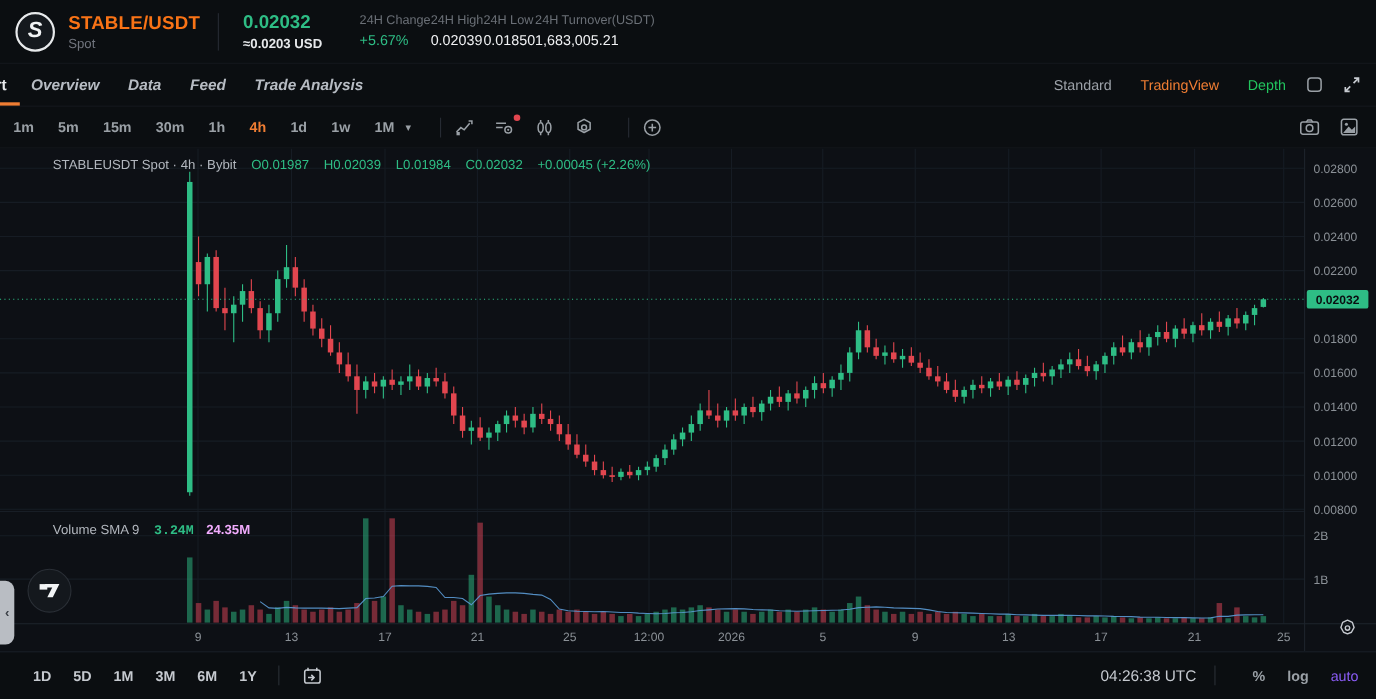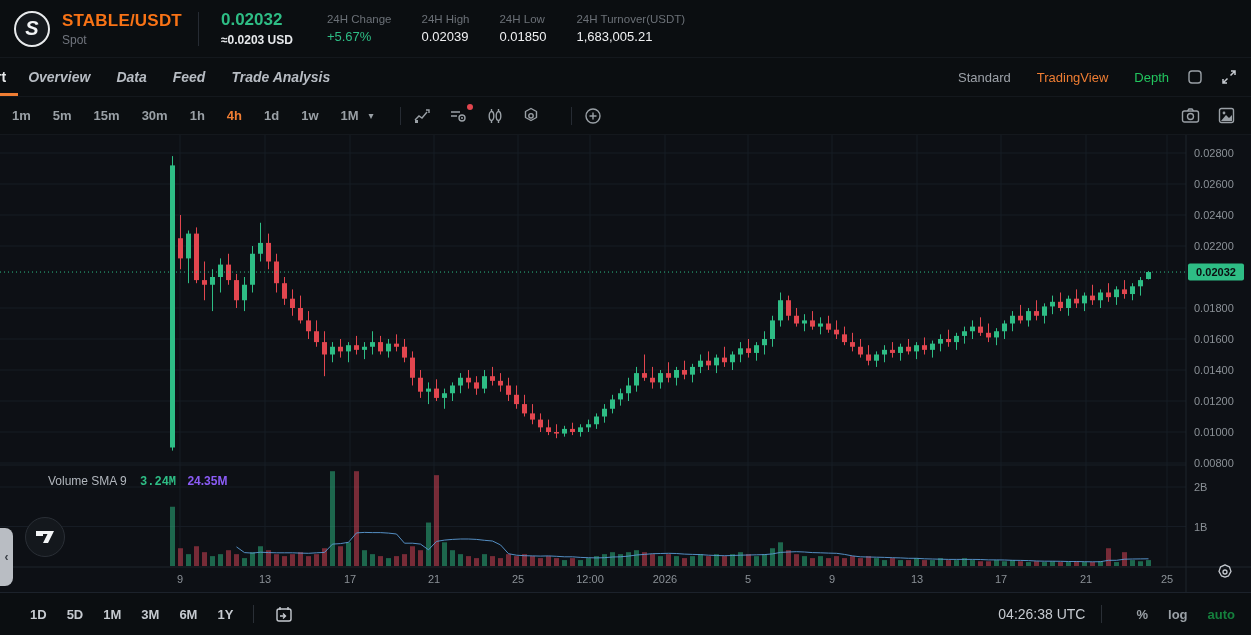--- a/index.html
+++ b/index.html
@@ -11,21 +11,21 @@
   .logo { width:36px; height:36px; border-radius:50%; background:#15191e; border:2px solid #e8eaec;
           display:flex; align-items:center; justify-content:center; font-weight:800; font-size:20px;
           font-style:italic; color:#f2f4f6; margin-right:12px; }
   .pair-block { margin-right:16px; }
   .pair { font-size:17px; font-weight:700; color:#f97316; letter-spacing:.2px; }
   .market { font-size:12px; color:#71757e; margin-top:2px; }
   .vdiv { width:1px; height:34px; background:#262b33; margin-right:22px; }
   .price-block { margin-right:34px; }
   .last-price { font-size:17px; font-weight:700; color:#2ebd85; }
   .usd-price { font-size:12px; color:#e6e8eb; font-weight:700; margin-top:3px; }
-  .stats { display:flex; gap:30px; }
+  .stats { display:flex; }
   .stat .lbl { font-size:11.5px; color:#6b7077; margin-bottom:4px; }
   .stat .val { font-size:13px; font-weight:400; color:#f0f1f3; }
   .stat .val.green { color:#2ebd85; }
 
   
   .nav { height:40px; display:flex; align-items:center; border-top:1px solid #14181d;
          border-bottom:1px solid #14181d; padding-right:14px; }
   .tab { position:relative; font-size:14px; font-weight:700; color:#b7bcc3; margin-right:26px; cursor:pointer; height:100%; display:flex; align-items:center; }
   .tab.clipped { color:#e8eaec; margin-left:-4px; margin-right:22px; }
   .tab.clipped .underline { position:absolute; left:-8px; bottom:0; width:30px; height:3px; background:#ef7d33; }
@@ -44,37 +44,37 @@
   .tool-icon { margin-right:18px; cursor:pointer; position:relative; display:flex; align-items:center; }
   .tool-icon .dot { position:absolute; top:-3px; right:-4px; width:6px; height:6px; border-radius:50%; background:#e2464f; }
   .toolbar-spacer { flex:1; }
 
   
   .chart-wrap { position:relative; height:457px; background:#0d1015; }
   .legend { position:absolute; left:48px; top:8px; font-size:12px; color:#b2b7be; z-index:5; }
   .legend .g { color:#2ebd85; margin-left:10px; }
   .vol-legend { position:absolute; left:48px; top:339px; font-size:12px; color:#b2b7be; z-index:5; }
   .vol-legend .vg { color:#2ebd85; margin-left:10px; font-weight:600;font-family:Liberation Mono, monospace;}
-  .vol-legend .vb { color:#8b5cf6; margin-left:8px; font-weight:600;}
+  .vol-legend .vb { color:#f0abfc; margin-left:8px; font-weight:600;}
   .tv-logo { position:absolute; left:25px; top:382px; width:40px; height:40px; border-radius:50%;
              background:#14181d; border:1px solid #2a2f36; z-index:5; cursor:pointer;
              display:flex; align-items:center; justify-content:center; }
   .collapse-pill { position:absolute; left:0; top:393px; width:13px; height:58px; background:#b9bdc3;
                    border-radius:0 8px 8px 0; z-index:6; cursor:pointer; display:flex; align-items:center;
                    justify-content:center; color:#3a3f46; font-size:12px; font-weight:700; }
   .axis-gear { position:absolute; right:16px; bottom:6px; z-index:5; cursor:pointer; }
 
   
   .footer { height:43px; display:flex; align-items:center; border-top:1px solid #1c222b; padding:0 16px 0 30px; }
   .range-btn { font-size:13px; font-weight:700; color:#c6cad0; margin-right:20px; cursor:pointer; }
   .fsep { width:1px; height:18px; background:#2a2f36; margin:0 14px 0 0; }
   .footer-spacer { flex:1; }
   .clock { font-size:14px; color:#c6cad0; cursor:pointer; margin-right:16px; }
   .fbtn { font-size:13px; color:#9aa0a6; margin-left:20px; cursor:pointer; font-weight:600; }
-  .fbtn.orange { color:#15803d; font-weight:700; }
+  .fbtn.orange { color:#8b5cf6; font-weight:400; }
   svg text { font-family:"Liberation Sans", sans-serif; }
 </style>
 </head>
 <body>
 
 <div class="header">
   <div class="logo">S</div>
   <div class="pair-block">
     <div class="pair">STABLE/USDT</div>
     <div class="market">Spot</div>
@@ -623,20 +623,28 @@
       <text x="590" y="448" text-anchor="middle" font-size="11" fill="#8b9197">12:00</text>
       <text x="665" y="448" text-anchor="middle" font-size="11" fill="#8b9197">2026</text>
       <text x="748" y="448" text-anchor="middle" font-size="11" fill="#8b9197">5</text>
       <text x="832" y="448" text-anchor="middle" font-size="11" fill="#8b9197">9</text>
       <text x="917" y="448" text-anchor="middle" font-size="11" fill="#8b9197">13</text>
       <text x="1001" y="448" text-anchor="middle" font-size="11" fill="#8b9197">17</text>
       <text x="1086" y="448" text-anchor="middle" font-size="11" fill="#8b9197">21</text>
       <text x="1167" y="448" text-anchor="middle" font-size="11" fill="#8b9197">25</text>
     </svg>
 
+  <div class="legend">
+    <span>STABLEUSDT Spot · 4h · Bybit</span>
+    <span class="g">O0.01987</span>
+    <span class="g">H0.02039</span>
+    <span class="g">L0.01984</span>
+    <span class="g">C0.02032</span>
+    <span class="g">+0.00045 (+2.26%)</span>
+  </div>
 
   <div class="vol-legend">
     <span>Volume SMA 9</span>
     <span class="vg">3.24M</span>
     <span class="vb">24.35M</span>
   </div>
 
   <div class="tv-logo">
     <svg width="20" height="18" viewBox="0 0 20 18">
       <rect x="1" y="3" width="7" height="5" fill="#f2f4f6"></rect>

